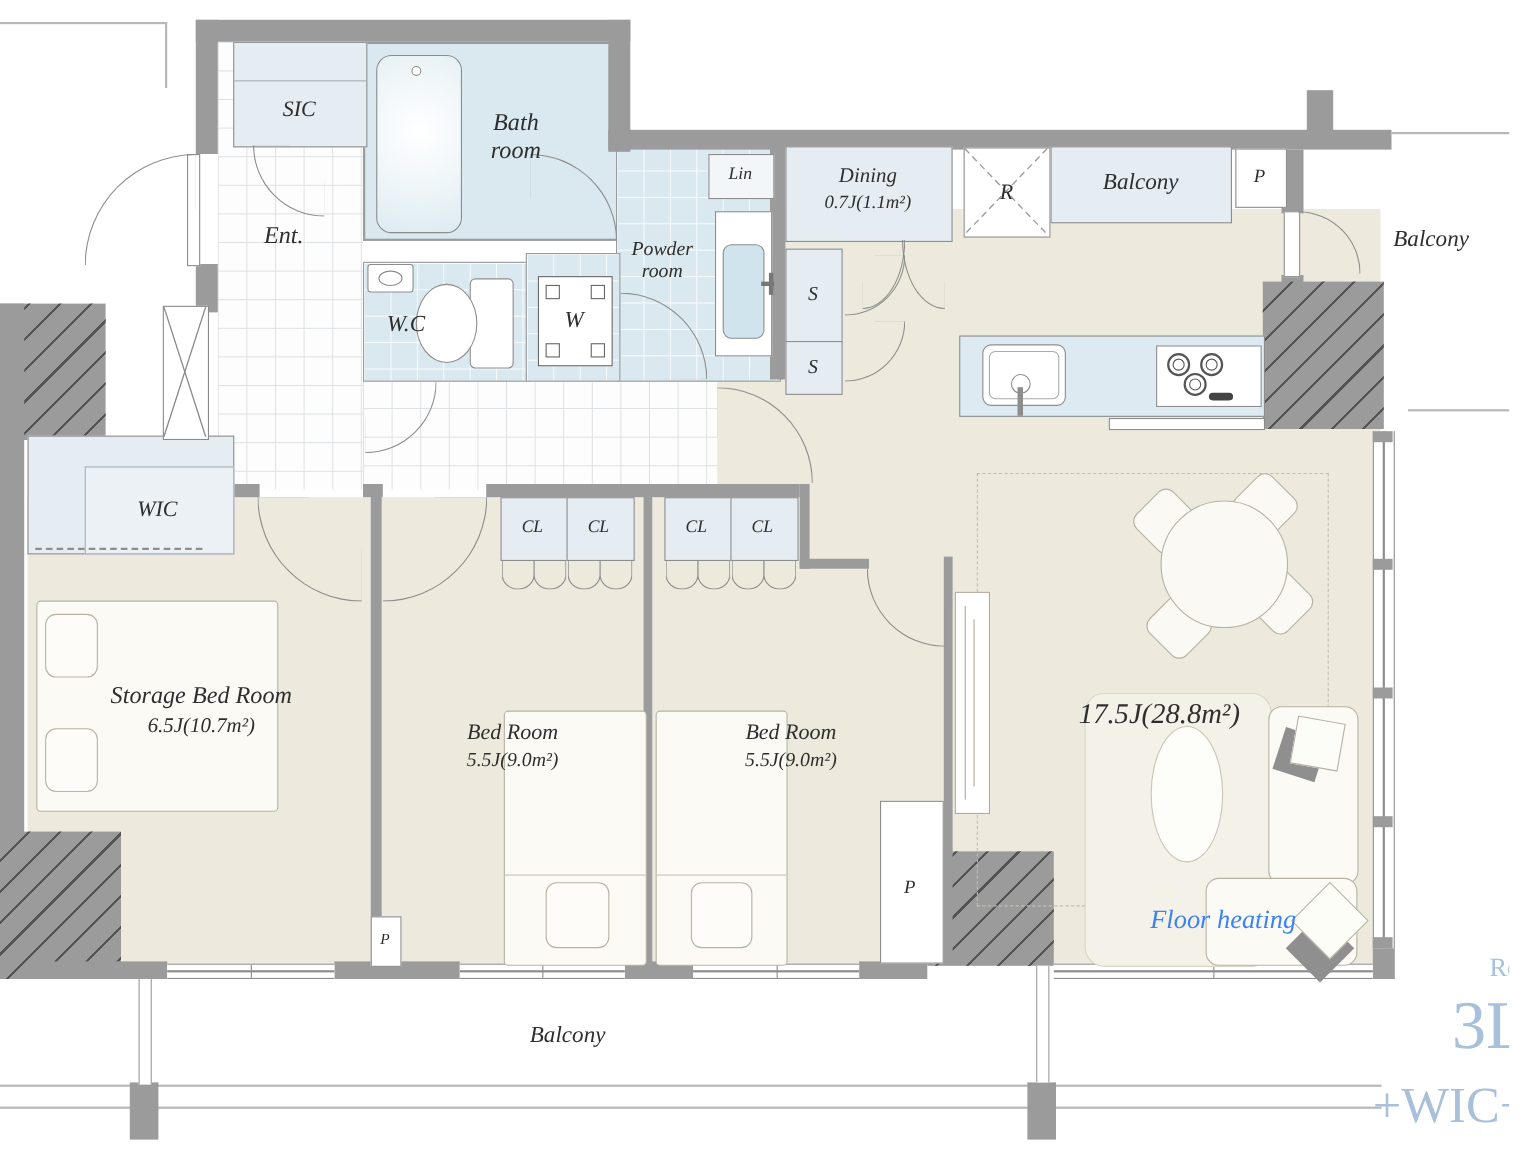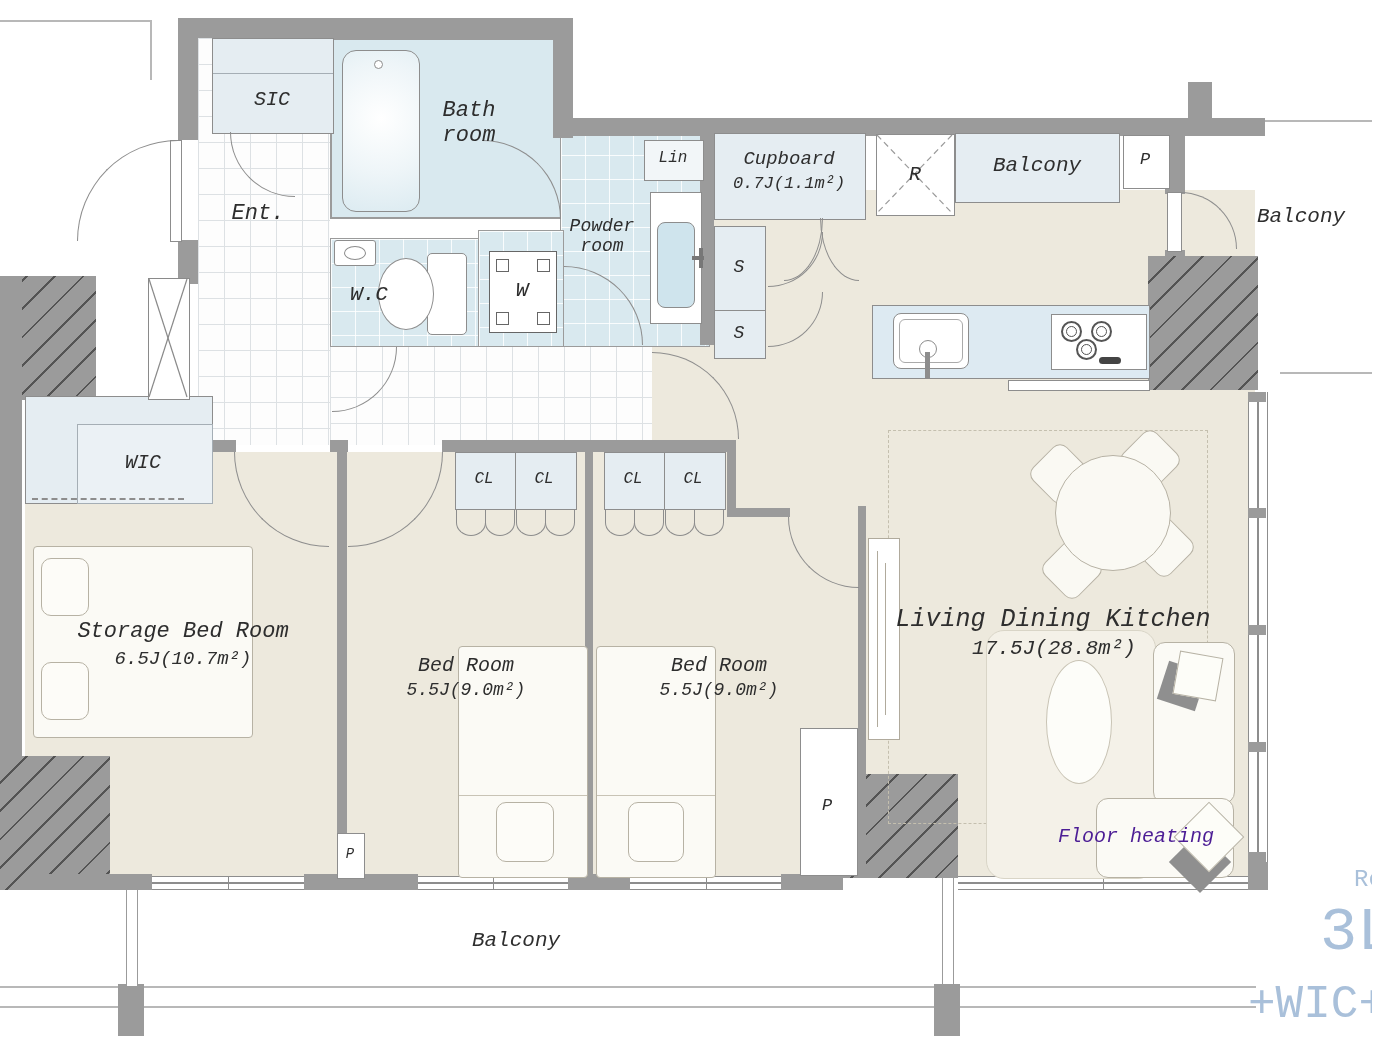--- a/index.html
+++ b/index.html
@@ -1,17 +1,17 @@
 <!DOCTYPE html>
 <html><head>
 <meta charset="utf-8">
 <style>
   html,body{margin:0;padding:0;background:#fff}
   .plan{position:relative;width:1372px;height:1050px;background:#fff;overflow:hidden;
-        font-family:Liberation Mono, monospace}
+        font-family:Liberation Serif, serif}
   .wall{position:absolute;background:#9b9b9b}
   .hatch{position:absolute;background-color:#9b9b9b;
          background-image:repeating-linear-gradient(135deg,rgba(90,90,90,0) 0 18px,rgba(80,80,80,.95) 18px 20px)}
   .floor{position:absolute;background:#ede9dd}
   .tiles{position:absolute;background-color:#fdfdfd;
          background-image:linear-gradient(#dde1e4 1px,transparent 1px),linear-gradient(90deg,#dde1e4 1px,transparent 1px);
          background-size:26px 26px}
   .wet{position:absolute;background-color:#d9e9ef;border:1.5px solid #9b9b9b}
   .wetgrid{background-image:linear-gradient(rgba(255,255,255,.85) 1px,transparent 1px),linear-gradient(90deg,rgba(255,255,255,.85) 1px,transparent 1px);
            background-size:24px 24px}
@@ -247,42 +247,41 @@
     </g>
   </svg>
 
   <div class="lbl" style="left:272px;top:100px;font-size:20px">SIC</div>
   <div class="lbl" style="left:258px;top:214px;font-size:22px">Ent.</div>
   <div class="lbl wrap" style="left:469px;top:124px;font-size:22px;width:92px">Bath room</div>
   <div class="lbl wrap" style="left:602px;top:236px;font-size:18px;width:86px">Powder room</div>
   <div class="lbl" style="left:369px;top:295px;font-size:21px">W.C</div>
   <div class="lbl" style="left:522px;top:291px;font-size:21px">W</div>
   <div class="lbl" style="left:673px;top:159px;font-size:16px">Lin</div>
-  <div class="lbl" style="left:789px;top:160px;font-size:19px">Cupboard</div>
+  <div class="lbl" style="left:789px;top:160px;font-size:19px">Dining</div>
   <div class="lbl" style="left:789px;top:184px;font-size:17px">0.7J(1.1m²)</div>
   <div class="lbl" style="left:915px;top:175px;font-size:20px">R</div>
   <div class="lbl" style="left:1037px;top:166px;font-size:21px">Balcony</div>
   <div class="lbl" style="left:1145px;top:160px;font-size:17px">P</div>
   <div class="lbl" style="left:1301px;top:217px;font-size:21px">Balcony</div>
   <div class="lbl" style="left:739px;top:267px;font-size:18px">S</div>
   <div class="lbl" style="left:739px;top:333px;font-size:18px">S</div>
   <div class="lbl" style="left:143px;top:463px;font-size:20px">WIC</div>
   <div class="lbl" style="left:484px;top:480px;font-size:16px">CL</div>
   <div class="lbl" style="left:544px;top:480px;font-size:16px">CL</div>
   <div class="lbl" style="left:633px;top:480px;font-size:16px">CL</div>
   <div class="lbl" style="left:693px;top:480px;font-size:16px">CL</div>
   <div class="lbl" style="left:183px;top:632px;font-size:22px">Storage  Bed Room</div>
   <div class="lbl" style="left:183px;top:660px;font-size:19px">6.5J(10.7m²)</div>
   <div class="lbl" style="left:466px;top:666px;font-size:20px">Bed Room</div>
   <div class="lbl" style="left:466px;top:690px;font-size:18px">5.5J(9.0m²)</div>
   <div class="lbl" style="left:719px;top:666px;font-size:20px">Bed Room</div>
   <div class="lbl" style="left:719px;top:690px;font-size:18px">5.5J(9.0m²)</div>
-  <div class="lbl" style="left:1053px;top:620px;font-size:25px">Living Dining Kitchen</div>
-  <div class="lbl" style="left:1054px;top:649px;font-size:21px">17.5J(28.8m²)</div>
-  <div class="lbl" style="left:1136px;top:837px;font-size:20px;color:#4c1d95">Floor heating</div>
+  <div class="lbl" style="left:1054px;top:649px;font-size:26px">17.5J(28.8m²)</div>
+  <div class="lbl" style="left:1112px;top:837px;font-size:24px;color:#3b82f6">Floor heating</div>
   <div class="lbl" style="left:350px;top:855px;font-size:14px">P</div>
   <div class="lbl" style="left:827px;top:806px;font-size:17px">P</div>
   <div class="lbl" style="left:516px;top:941px;font-size:21px">Balcony</div>
 
   <div class="corner" style="left:1354px;top:868px;font-size:24px">Roo</div>
   <div class="corner" style="left:1320px;top:902px;font-size:62px">3L</div>
   <div class="corner" style="left:1248px;top:982px;font-size:46px">+WIC+</div>
 
 </div>
 

